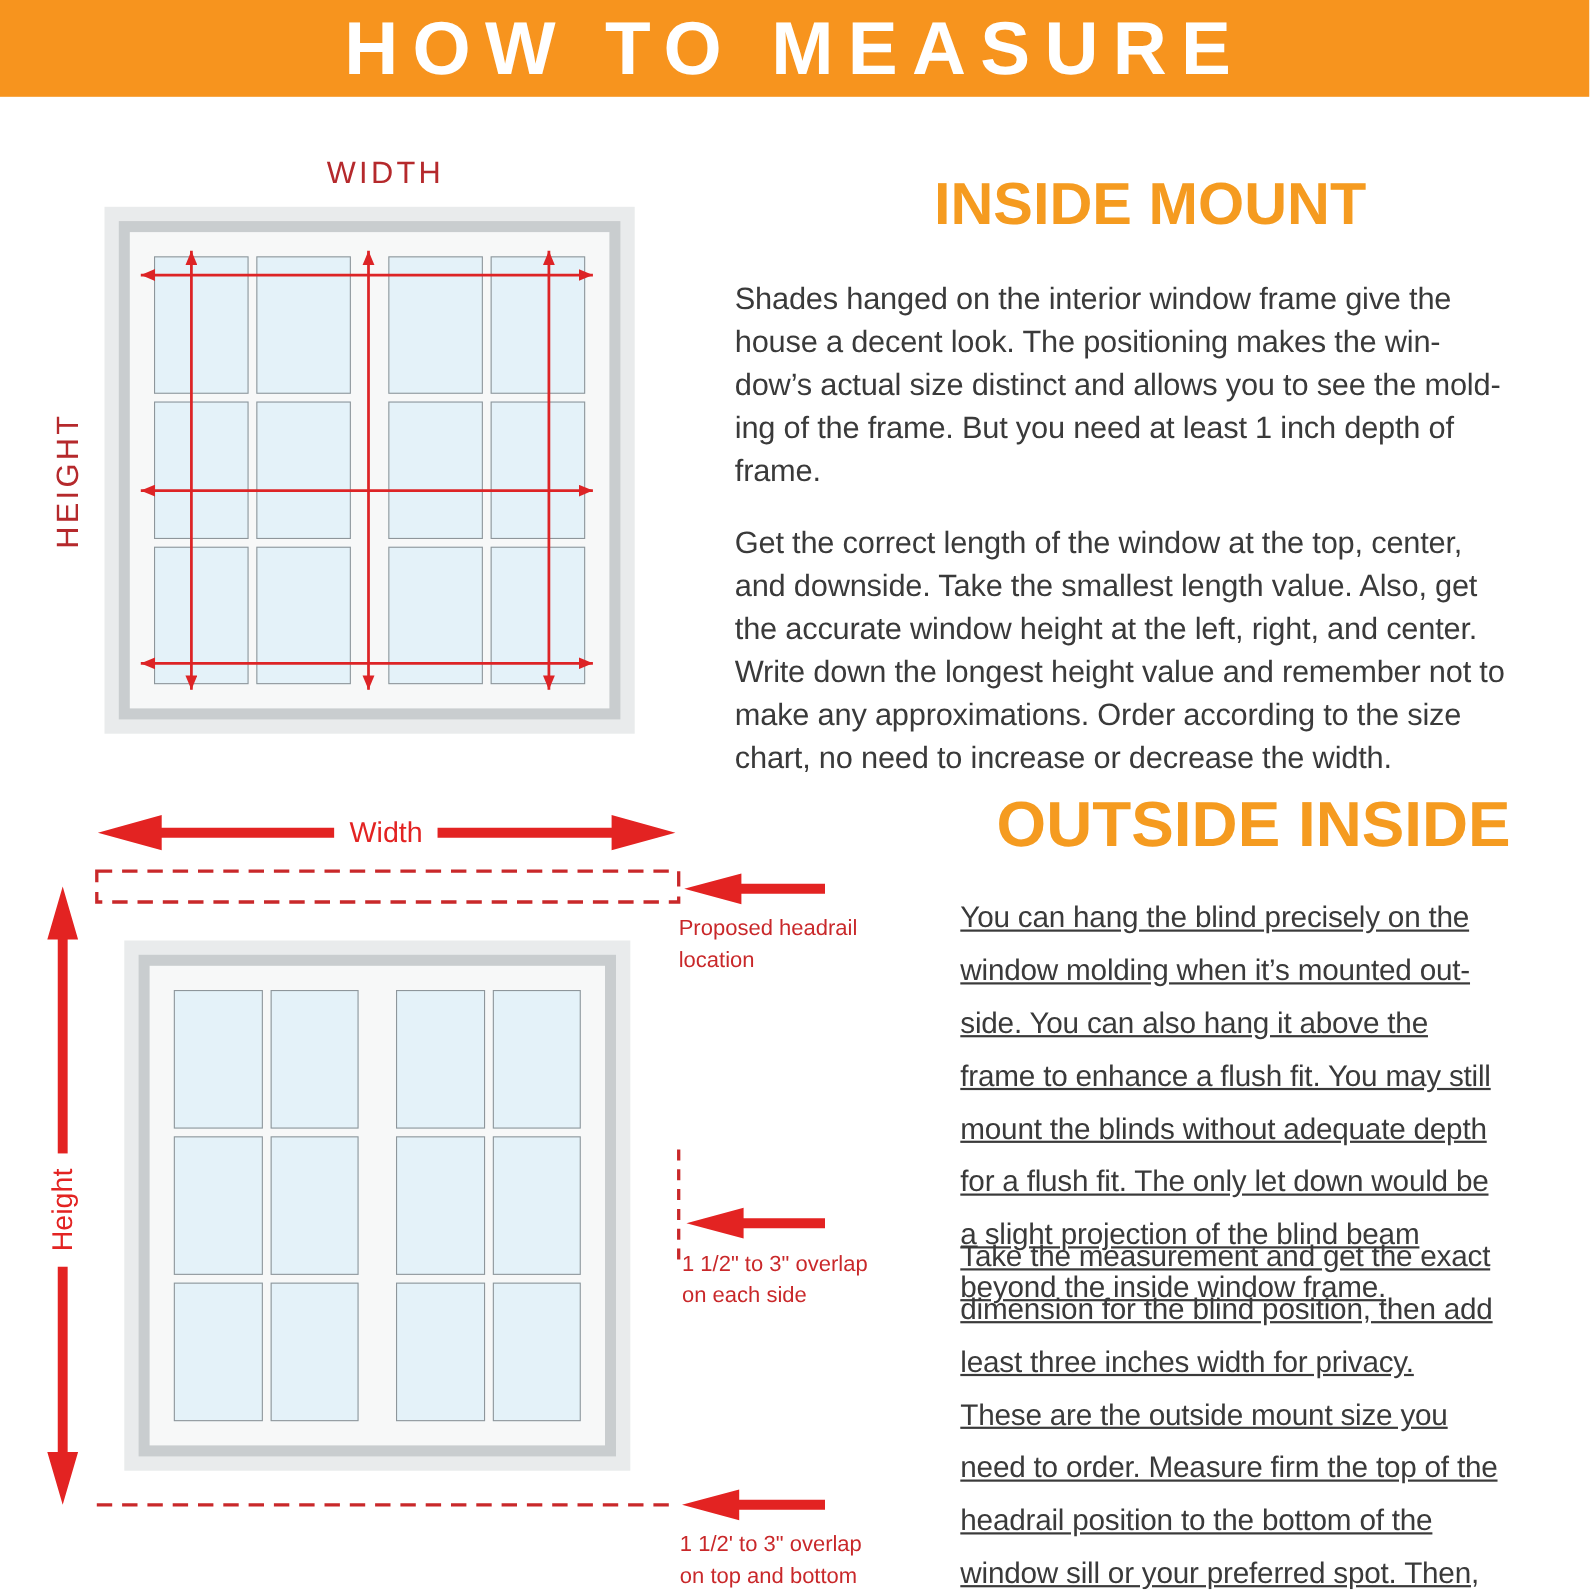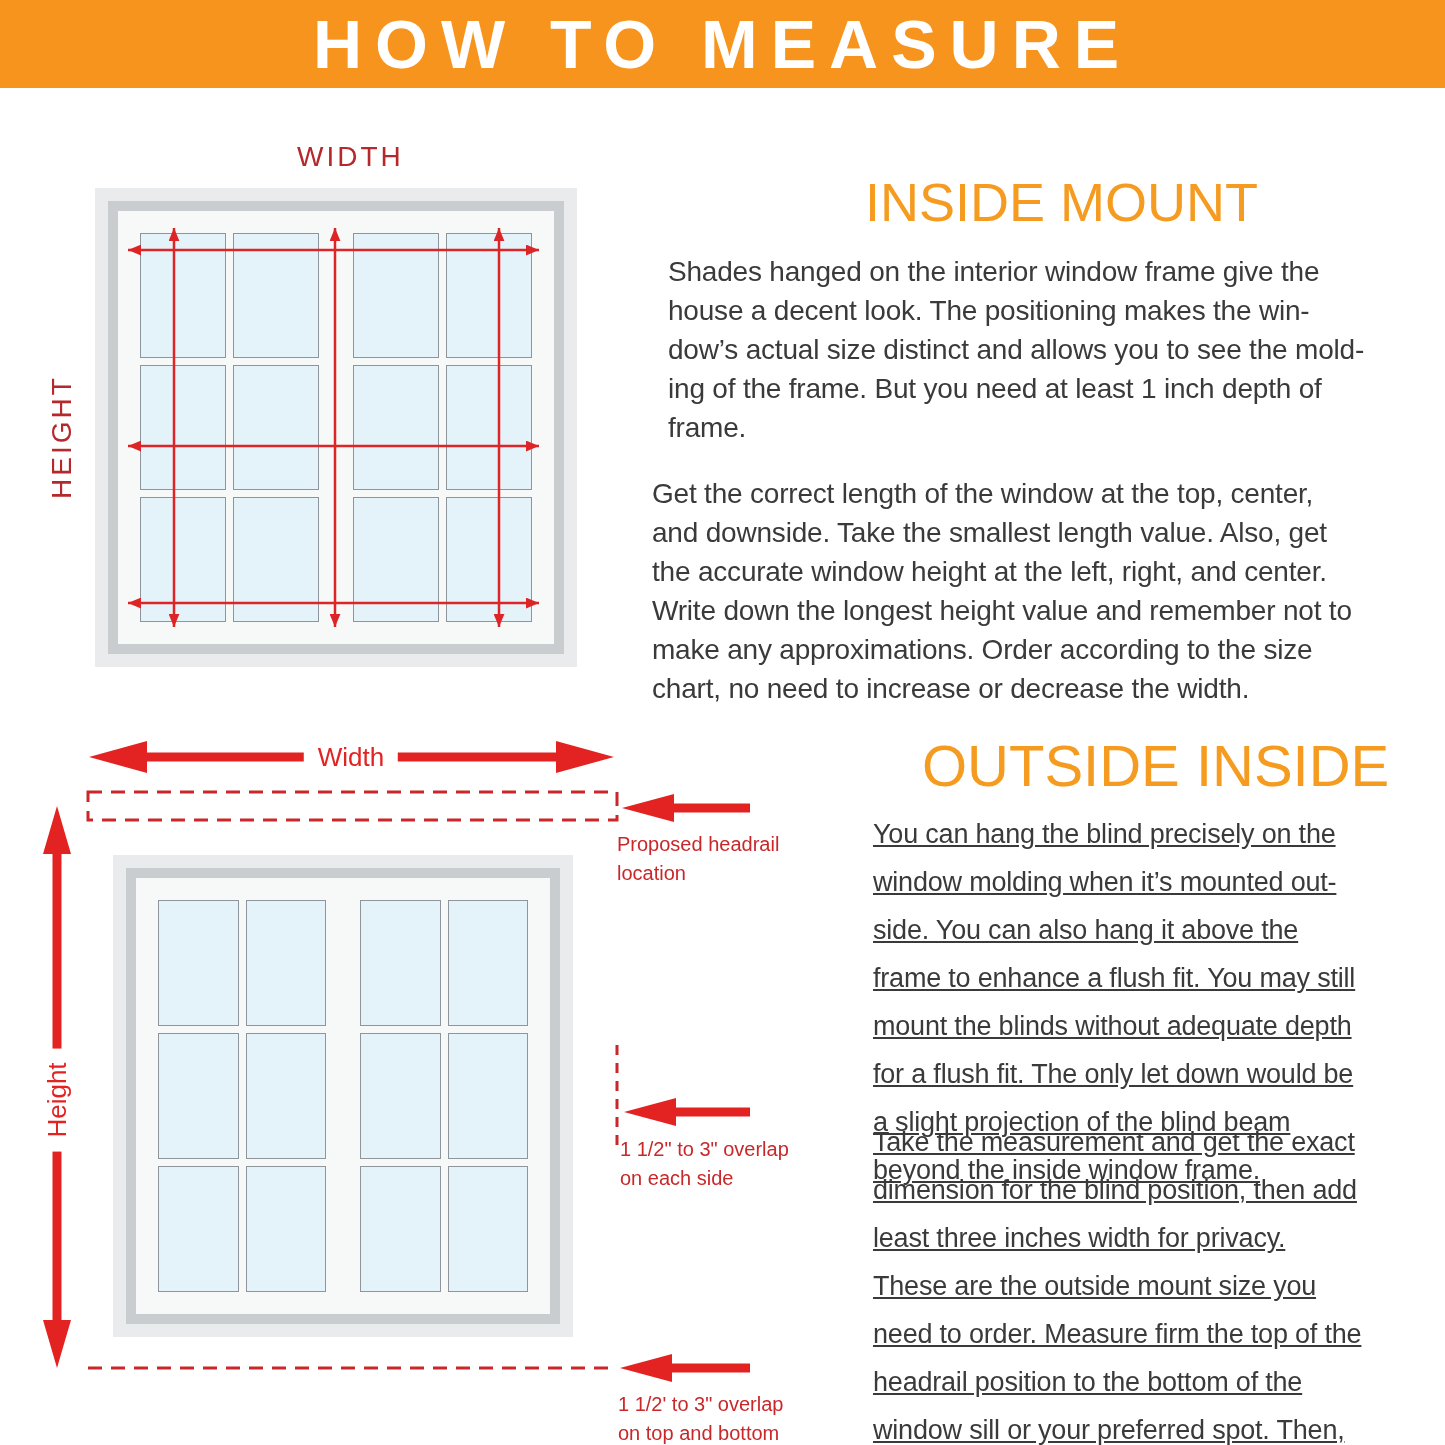--- a/index.html
+++ b/index.html
@@ -24,21 +24,21 @@
   .window .sash-area{width:100%;height:100%;background:var(--sash-white,#f7f8f8);box-sizing:border-box;padding:22px;display:flex;gap:34px;}
   .window .sash{flex:1;display:grid;grid-template-columns:1fr 1fr;grid-template-rows:1fr 1fr 1fr;gap:7px;}
   .window .pane{background:var(--pane-blue,#e4f2f9);border:1.5px solid var(--pane-border,#8e969b);box-sizing:border-box;}
   
   .lbl{position:absolute;white-space:pre;}
   .lbl-top{color:var(--label-red-dark,#b5292c);font-size:28px;letter-spacing:3px;}
   .rot{transform:translate(-50%,-50%) rotate(-90deg);transform-origin:center;}
   .lbl-bottom{color:var(--arrow-red-bright,#e32322);font-size:26px;background:#fff;padding:2px 14px;}
   .note{color:var(--annotation-red,#c62b28);font-size:20px;line-height:29px;white-space:pre;}
   
-  .mount-heading{position:absolute;color:var(--heading-orange,#f59b20);font-weight:normal;white-space:pre;margin:16px;}
+  .mount-heading{position:absolute;color:var(--heading-orange,#f59b20);font-weight:bold;white-space:pre;margin:0;}
   .para{position:absolute;color:var(--body-text,#3a3a3a);white-space:pre;margin:0;}
   .para-inside{font-size:28px;line-height:39px;letter-spacing:-0.2px;}
   .para-outside{font-size:27px;line-height:48px;letter-spacing:-0.2px;text-decoration:underline;}
   
   .overlay{position:absolute;left:0;top:0;pointer-events:none;}
   .thin-arrow{stroke:var(--arrow-red,#dd2426);stroke-width:2.5;}
   .thick{fill:var(--arrow-red-bright,#e32322);}
   .dash{stroke:var(--annotation-red,#cc2422);stroke-width:3;fill:none;}
 </style>
 </head>
@@ -140,21 +140,21 @@
 on each side</div>
   <div class="lbl note" style="left:618px;top:1390px;">1 1/2' to 3" overlap
 on top and bottom</div>
 
   <h2 class="mount-heading" style="left:849px;top:155px;font-size:54px;">INSIDE MOUNT</h2>
   <p class="para para-inside" style="left:668px;top:252px;">Shades hanged on the interior window frame give the
 house a decent look. The positioning makes the win-
 dow’s actual size distinct and allows you to see the mold-
 ing of the frame. But you need at least 1 inch depth of
 frame.</p>
-  <p class="para para-inside" style="left:652px;top:474px;">Get the correct length of the window at the top, center,
+  <p class="para para-inside" style="left:668px;top:474px;">Get the correct length of the window at the top, center,
 and downside. Take the smallest length value. Also, get
 the accurate window height at the left, right, and center.
 Write down the longest height value and remember not to
 make any approximations. Order according to the size
 chart, no need to increase or decrease the width.</p>
 
   <h2 class="mount-heading" style="left:906px;top:716px;font-size:58px;">OUTSIDE INSIDE</h2>
   <p class="para para-outside" style="left:873px;top:810px;">You can hang the blind precisely on the
 window molding when it’s mounted out-
 side. You can also hang it above the

